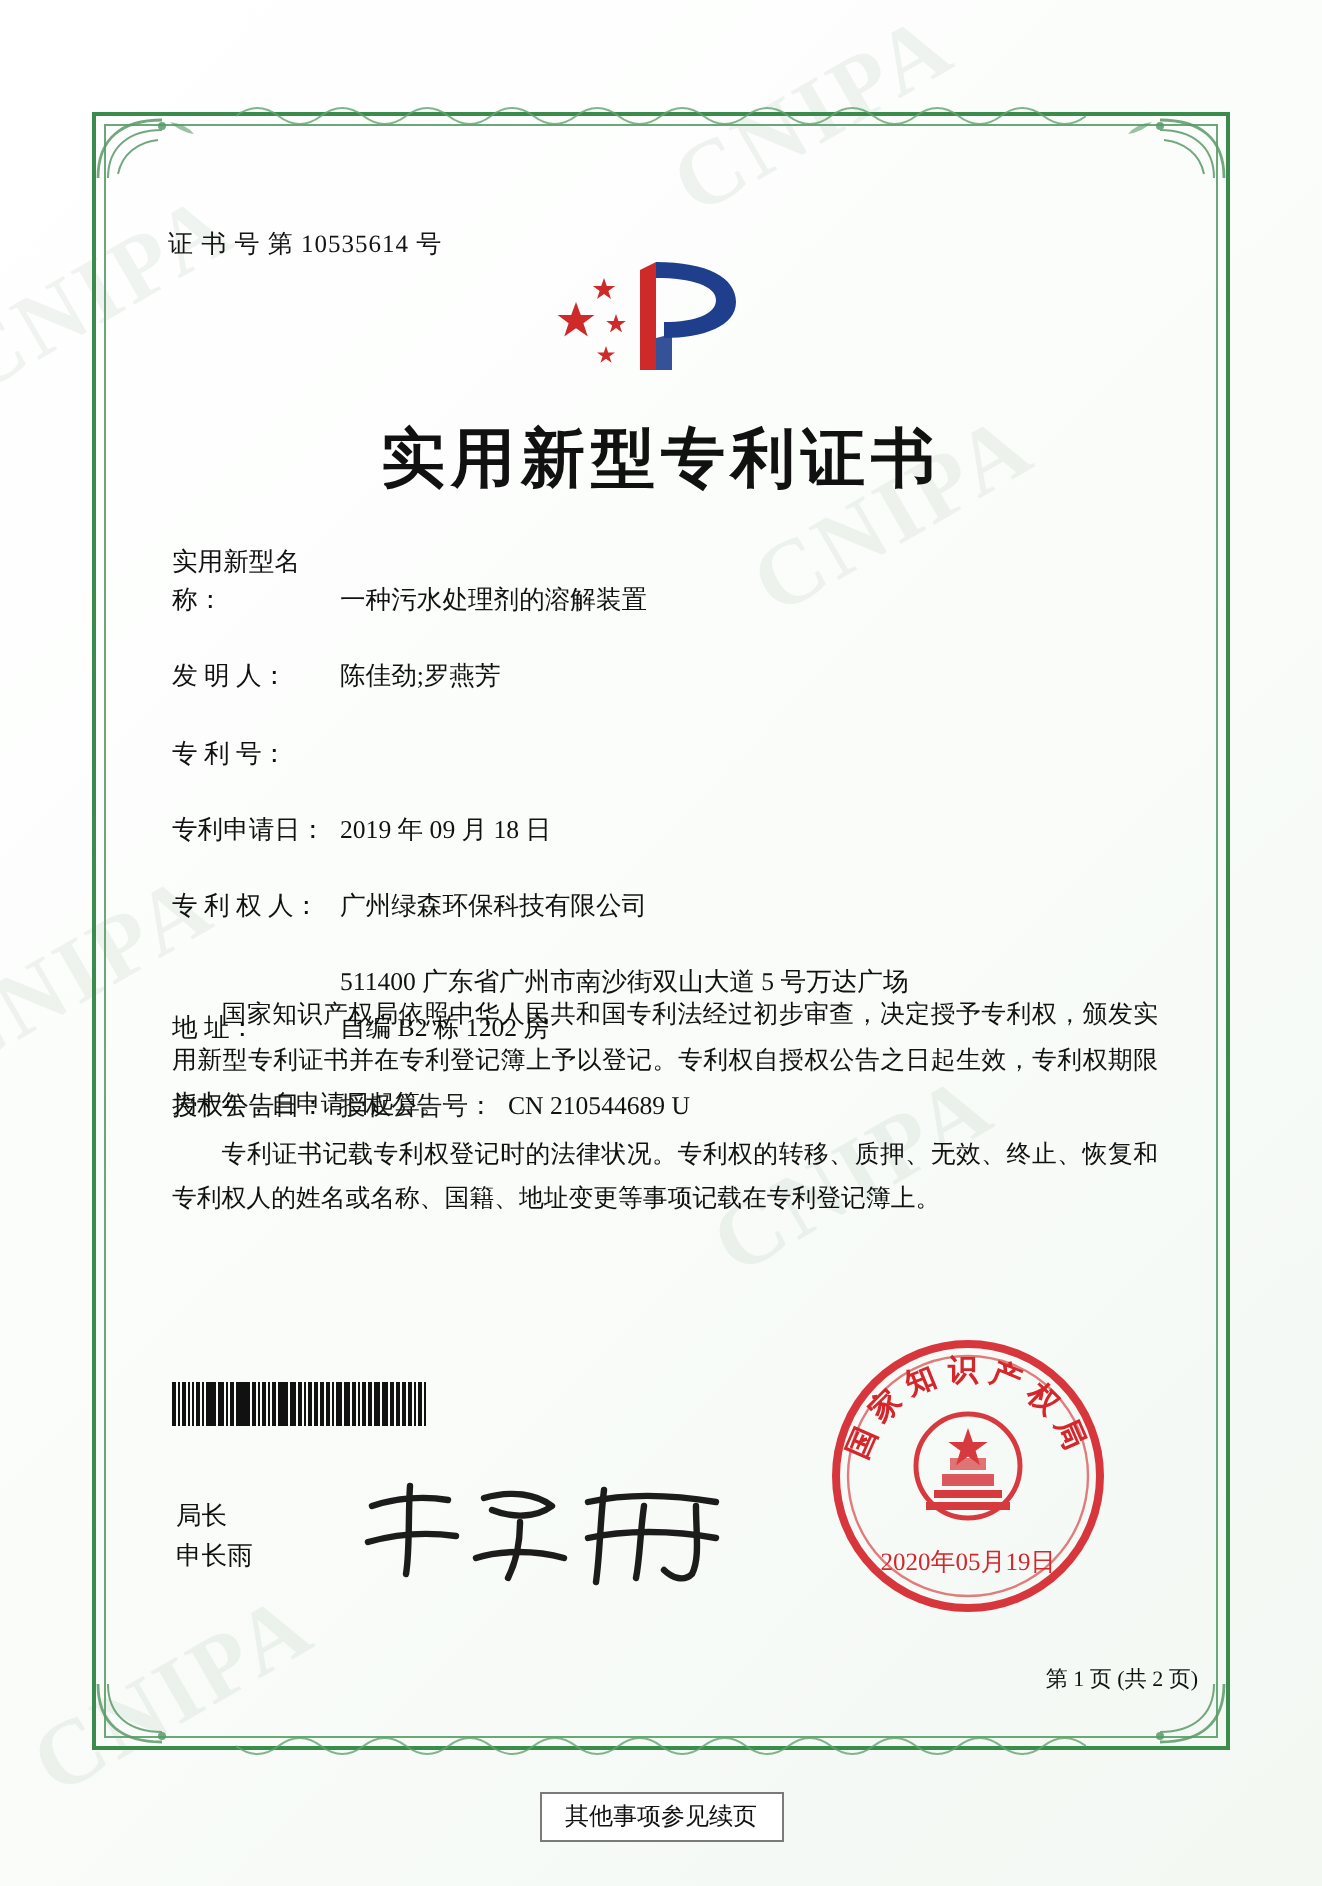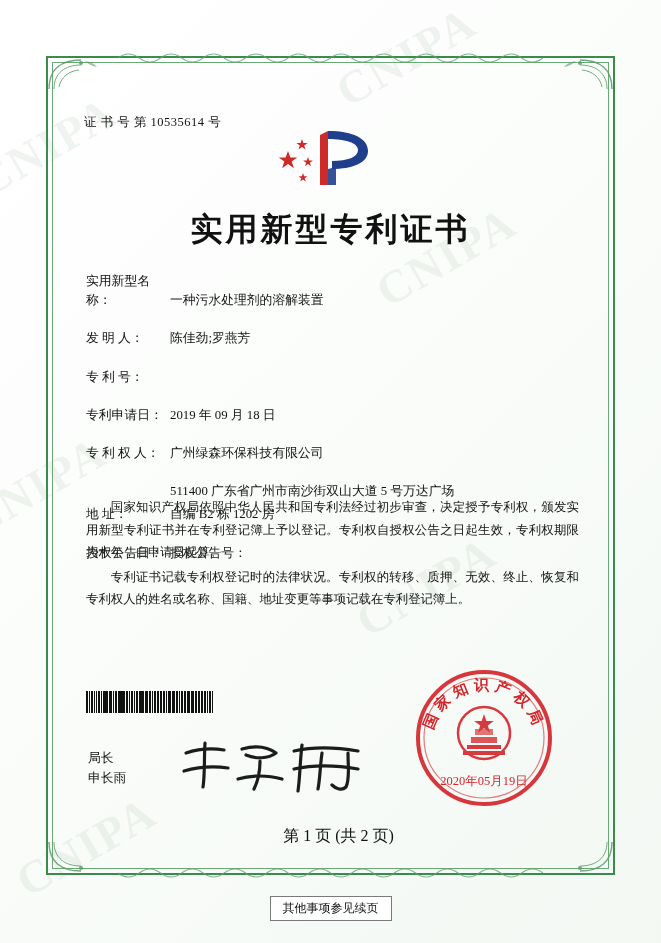--- a/index.html
+++ b/index.html
@@ -225,22 +225,22 @@
     bottom: 52px;
     width: 142px;
     height: 142px;
   }
   .seal svg { width: 100%; height: 100%; }
 
   .page-footer {
     position: absolute;
     left: 16px; right: 0;
     bottom: 14px;
-    text-align: center;
-    font-size: 16px;
+    text-align: right;
+    font-size: 11px;
     color: #111;
   }
 
   .note-box {
     position: absolute;
     left: 50%;
     transform: translateX(-50%);
     bottom: 22px;
     border: 1px solid #7a7a7a;
     padding: 3px 12px;
@@ -367,20 +367,21 @@
         <div class="label spread">地 址：</div>
         <div class="value">
           <span>511400 广东省广州市南沙街双山大道 5 号万达广场</span>
           <span class="sub">自编 B2 栋 1202 房</span>
         </div>
       </div>
 
       <div class="row two-col">
         <div class="label">授权公告日：</div>
         <div class="label2">授权公告号：</div>
+        <div class="value">CN 210544689 U</div>
       </div>
 
     </div>
 
     <div class="paragraphs">
       <p>国家知识产权局依照中华人民共和国专利法经过初步审查，决定授予专利权，颁发实用新型专利证书并在专利登记簿上予以登记。专利权自授权公告之日起生效，专利权期限为十年，自申请日起算。</p>
       <p>专利证书记载专利权登记时的法律状况。专利权的转移、质押、无效、终止、恢复和专利权人的姓名或名称、国籍、地址变更等事项记载在专利登记簿上。</p>
     </div>
 
     <div class="barcode" id="barcode">

